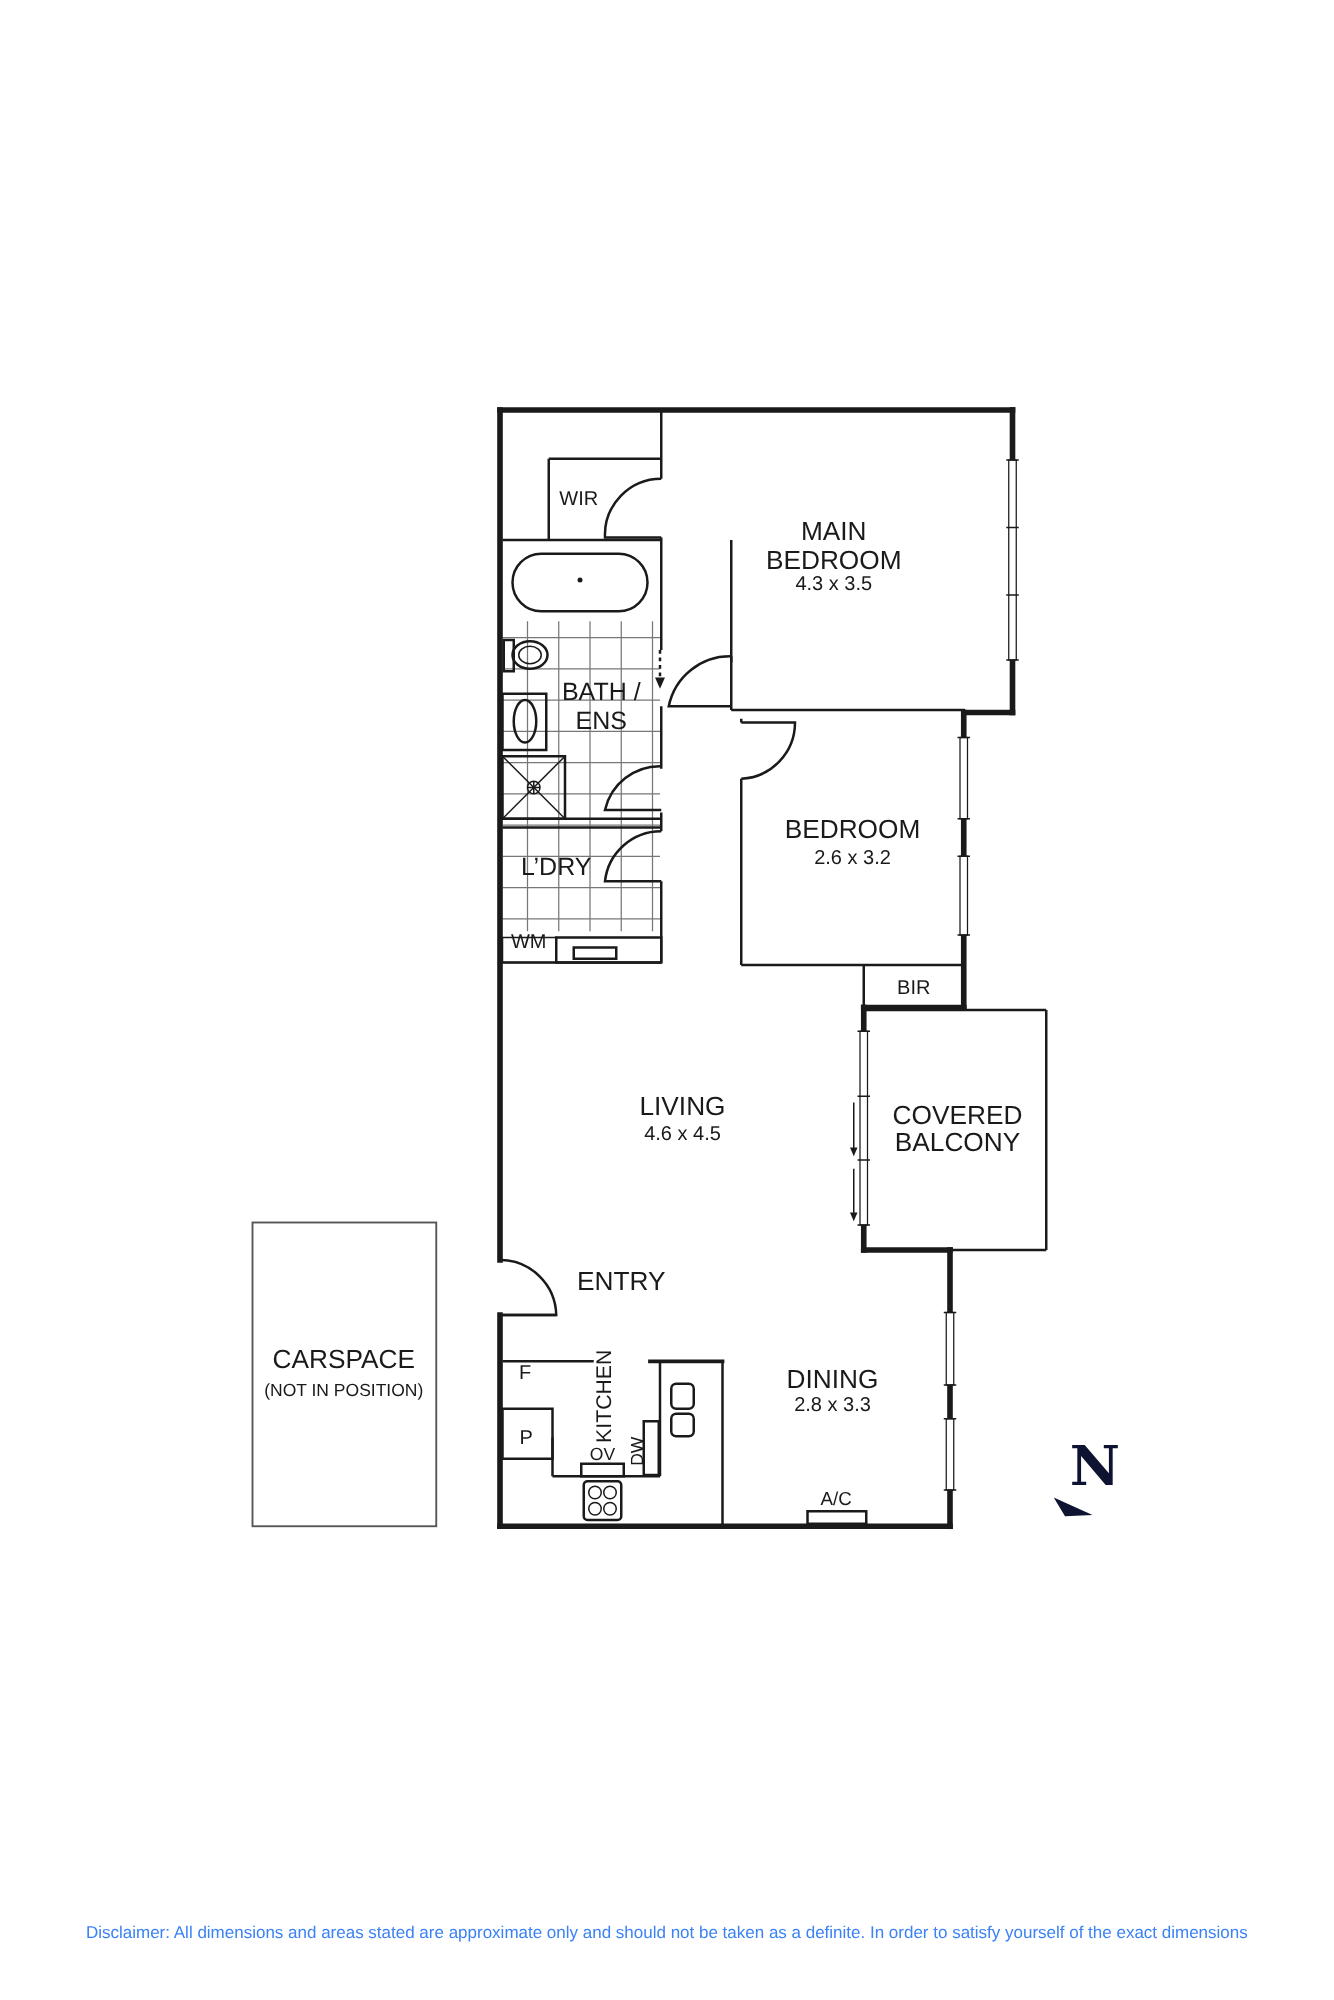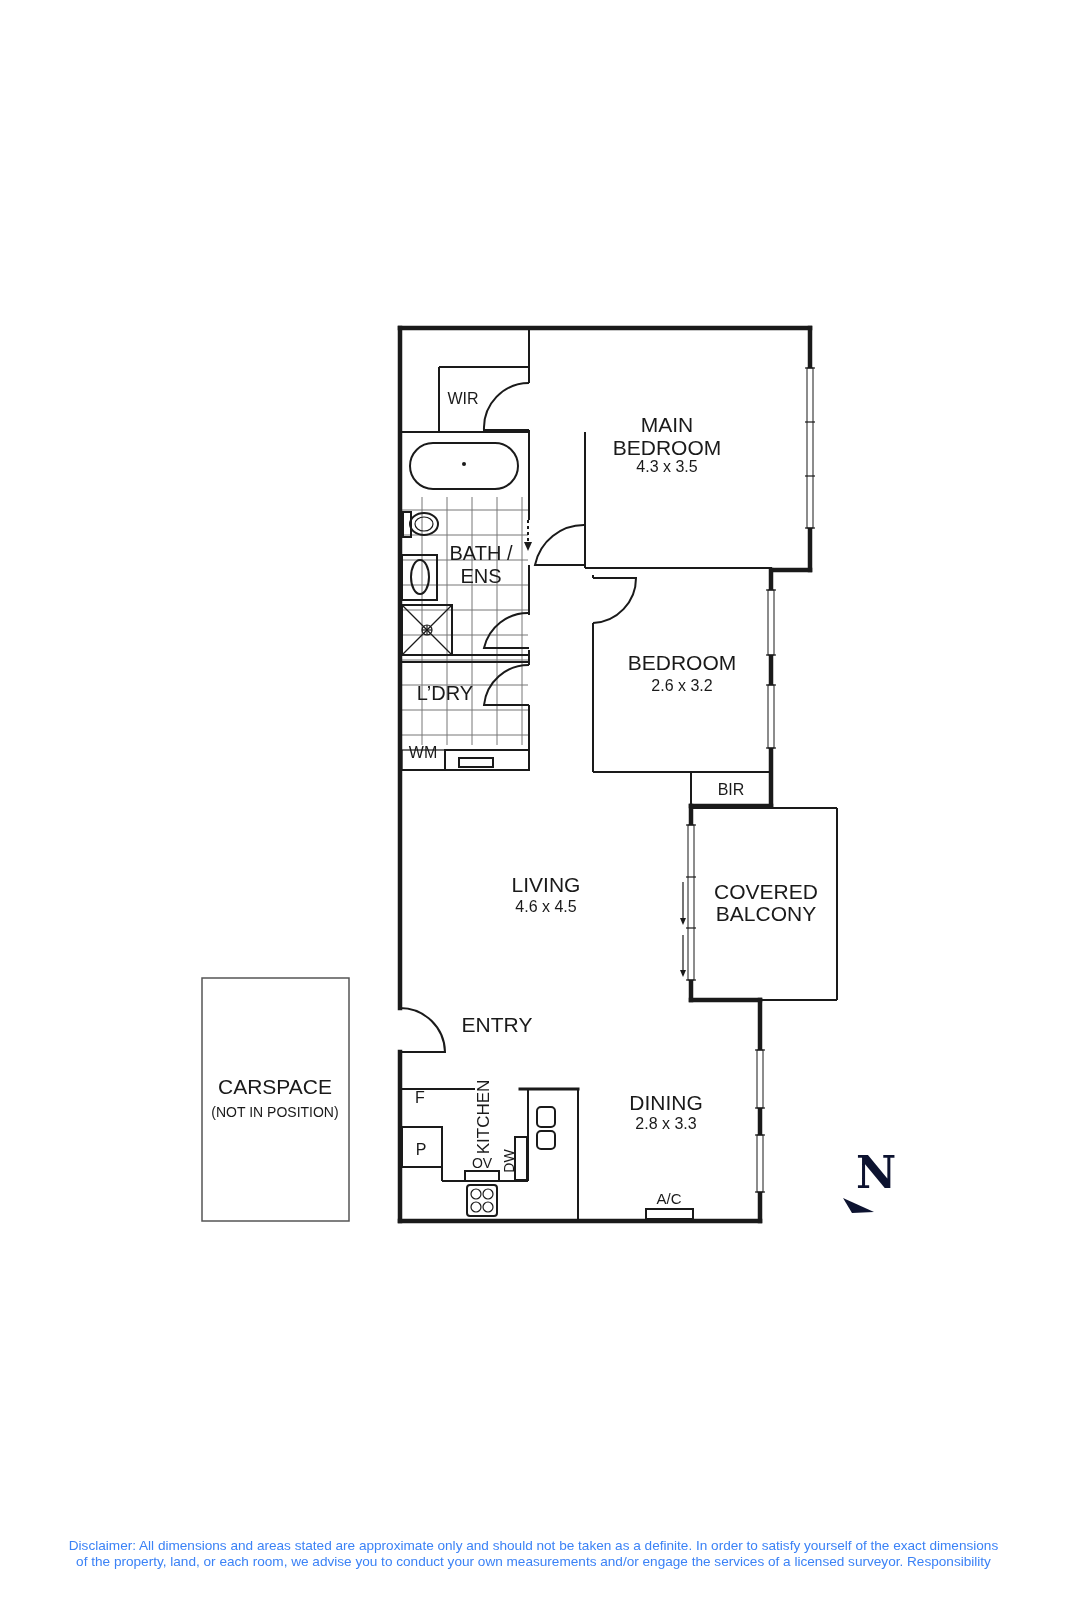--- a/index.html
+++ b/index.html
@@ -244,14 +244,13 @@
   </g>
 
   <g>
     <text x="876" y="1188" style="font-family:'DejaVu Serif','Liberation Serif',serif;font-weight:bold;font-size:44px;fill:#0d1330;text-anchor:middle">N</text>
     <polygon points="843,1198 874,1212 852,1213" fill="#0d1330"></polygon>
   </g>
 </svg>
 
 <div id="disclaimer">
   <div>Disclaimer: All dimensions and areas stated are approximate only and should not be taken as a definite. In order to satisfy yourself of the exact dimensions</div>
-  <div>of the property, land, or each room, we advise you to conduct your own measurements and/or engage the services of a licensed surveyor. Responsibility</div>
 </div>
 
 </body></html>

